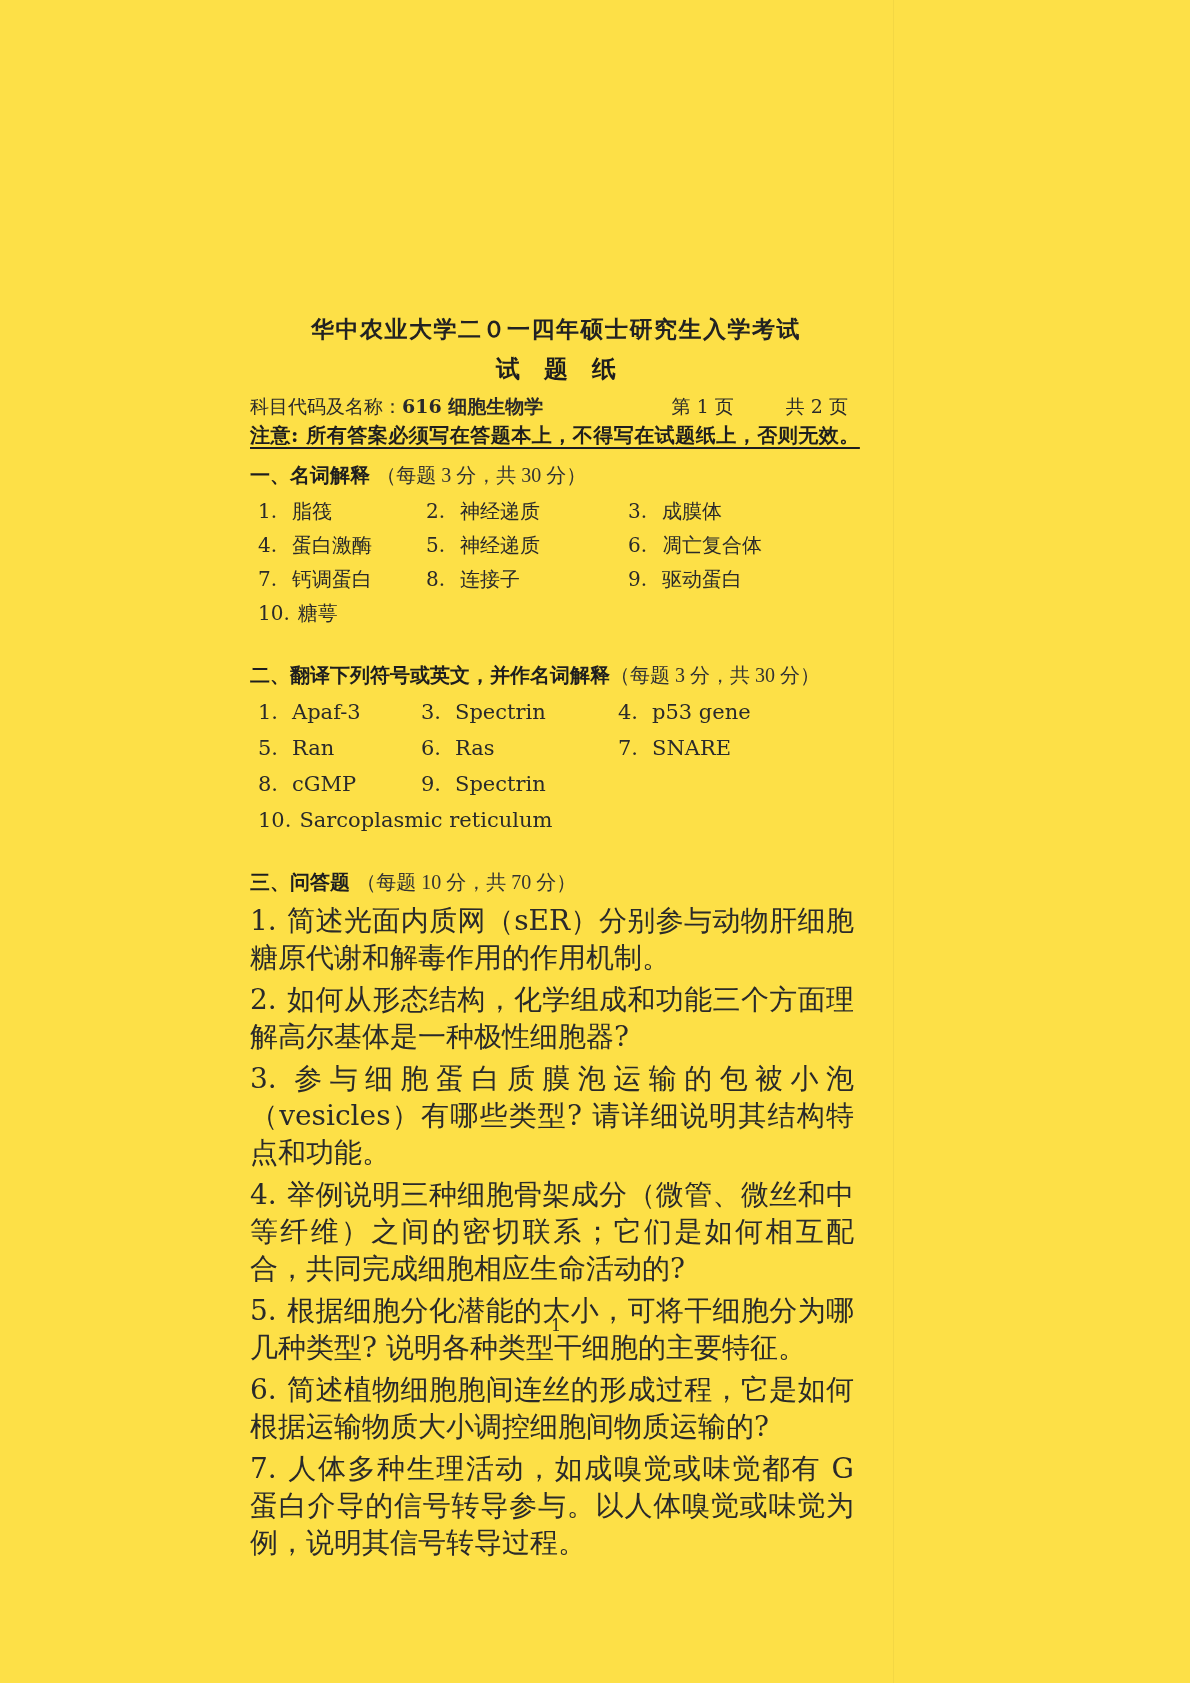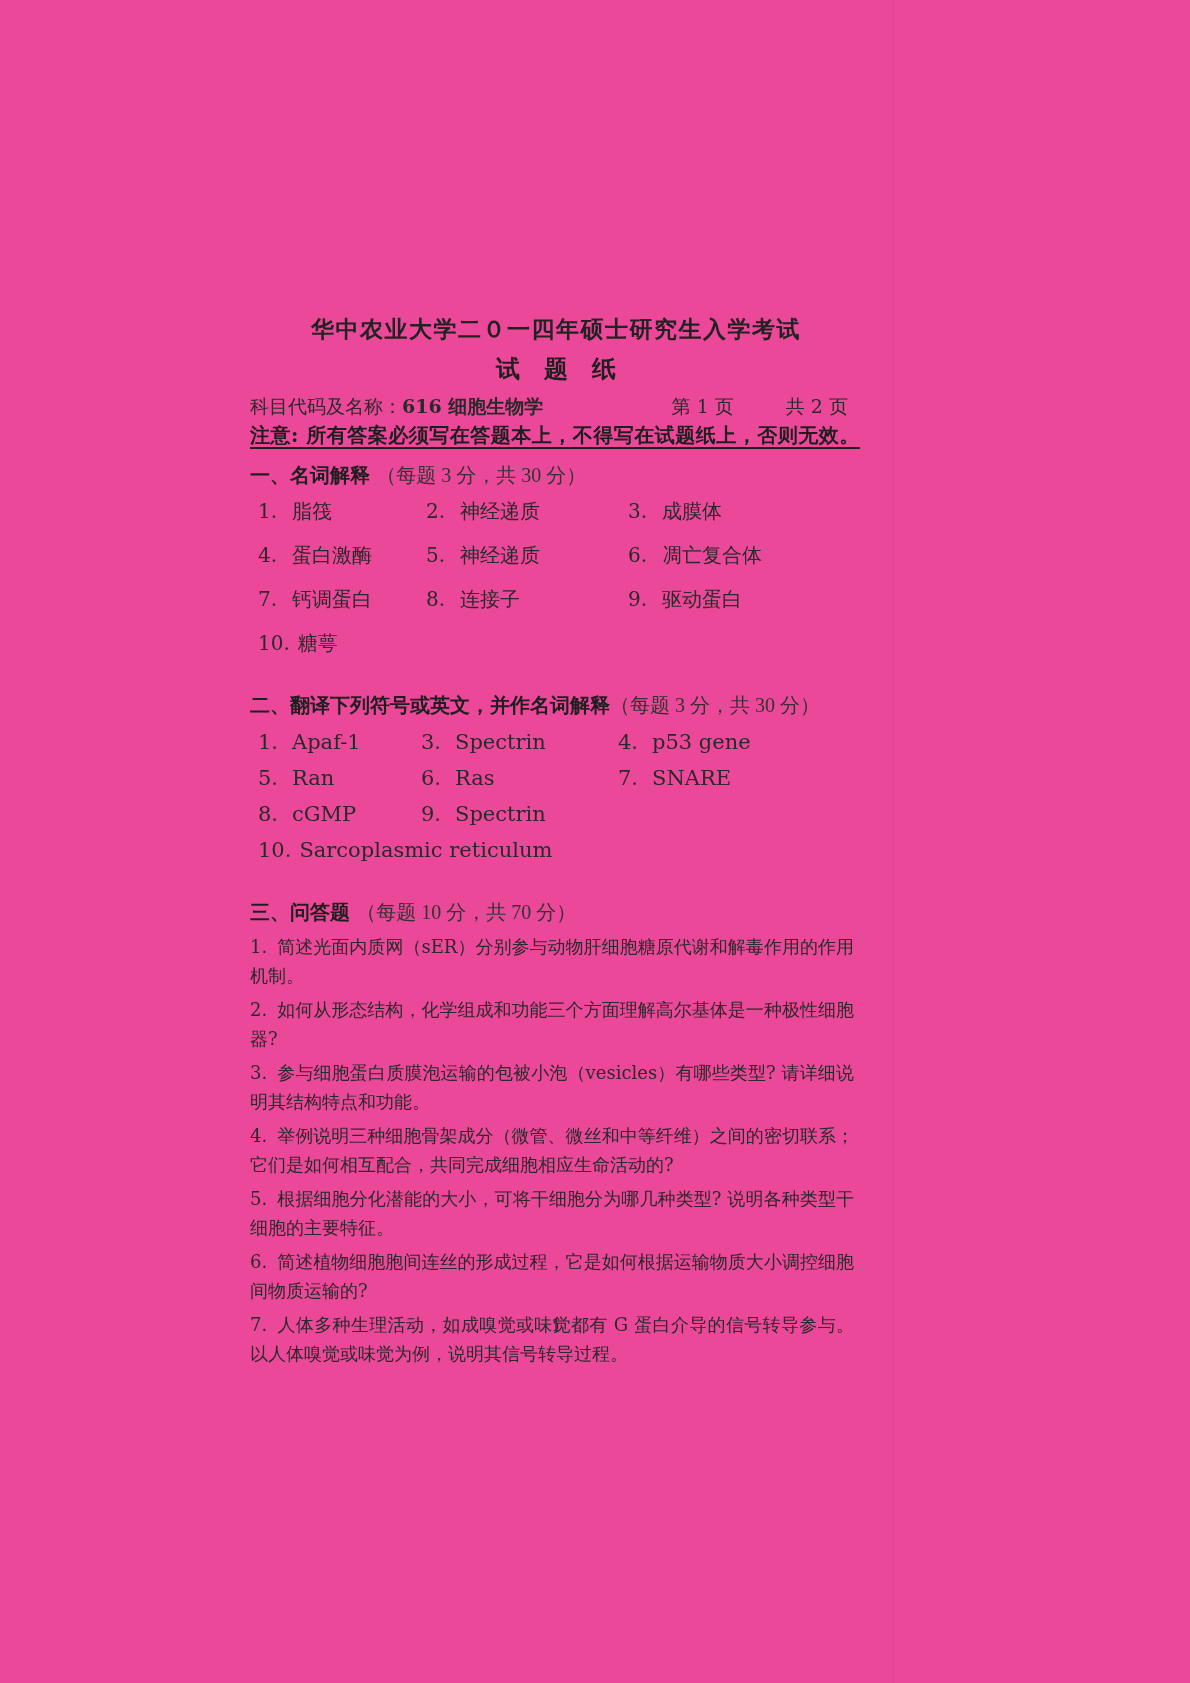--- a/index.html
+++ b/index.html
@@ -10,21 +10,21 @@
   body {
     width: 1190px;
     height: 1683px;
     font-family: "DejaVu Serif", "Liberation Serif", serif;
     color: #2a2a2a;
   }
   .page {
     position: relative;
     width: 1190px;
     height: 1683px;
-    background: #ec4899;
+    background: #fde047;
     overflow: hidden;
   }
   .scan-line {
     position: absolute;
     left: 893px;
     top: 0;
     width: 1px;
     height: 100%;
     background: rgba(0,0,0,0.04);
   }
@@ -71,21 +71,21 @@
     white-space: nowrap;
   }
   .section { margin-top: 12px; }
   .section + .section { margin-top: 34px; }
   .sec-head { font-size: 20px; line-height: 28px; }
   .sec-title { font-weight: bold; color: #1e1e1e; }
   .sec-note { color: #333; font-family: Liberation Serif, serif; }
   .terms-grid {
     display: grid;
     grid-template-columns: 168px 202px 1fr;
-    row-gap: 16px;
+    row-gap: 6px;
     margin-top: 8px;
     padding-left: 8px;
     font-size: 20px;
     line-height: 28px;
   }
   .eng-grid {
     display: grid;
     grid-template-columns: 163px 197px 1fr;
     row-gap: 8px;
     margin-top: 9px;
@@ -95,22 +95,22 @@
   }
   .span2 { grid-column: span 2; }
   .num {
     display: inline-block;
     min-width: 26px;
     margin-right: 8px;
   }
   .questions { margin-top: 6px; }
   .question {
     margin: 5px 8px 0 0;
-    font-size: 18px;
-    line-height: 29px;
+    font-size: 28px;
+    line-height: 37px;
     text-align: justify;
   }
   .q-num { margin-right: 10px; }
   .footer-page-num {
     position: absolute;
     left: 250px;
     top: 1316px;
     width: 612px;
     text-align: center;
     font-size: 16px;
@@ -157,21 +157,21 @@
         <div class="term"><span class="num">9.</span><span>驱动蛋白</span></div>
         <div class="term"><span class="num">10.</span><span>糖萼</span></div>
       </div>
     </div>
 
     <div class="section">
       <div class="sec-head">
         <span class="sec-title">二、翻译下列符号或英文，并作名词解释</span><span class="sec-note">（每题 3 分，共 30 分）</span>
       </div>
       <div class="eng-grid">
-        <div class="term"><span class="num">1.</span><span>Apaf-1</span></div>
+        <div class="term"><span class="num">1.</span><span>Apaf-3</span></div>
         <div class="term"><span class="num">3.</span><span>Spectrin</span></div>
         <div class="term"><span class="num">4.</span><span>p53 gene</span></div>
         <div class="term"><span class="num">5.</span><span>Ran</span></div>
         <div class="term"><span class="num">6.</span><span>Ras</span></div>
         <div class="term"><span class="num">7.</span><span>SNARE</span></div>
         <div class="term"><span class="num">8.</span><span>cGMP</span></div>
         <div class="term"><span class="num">9.</span><span>Spectrin</span></div>
         <div class="term span2"><span class="num">10.</span><span>Sarcoplasmic reticulum</span></div>
       </div>
     </div>

